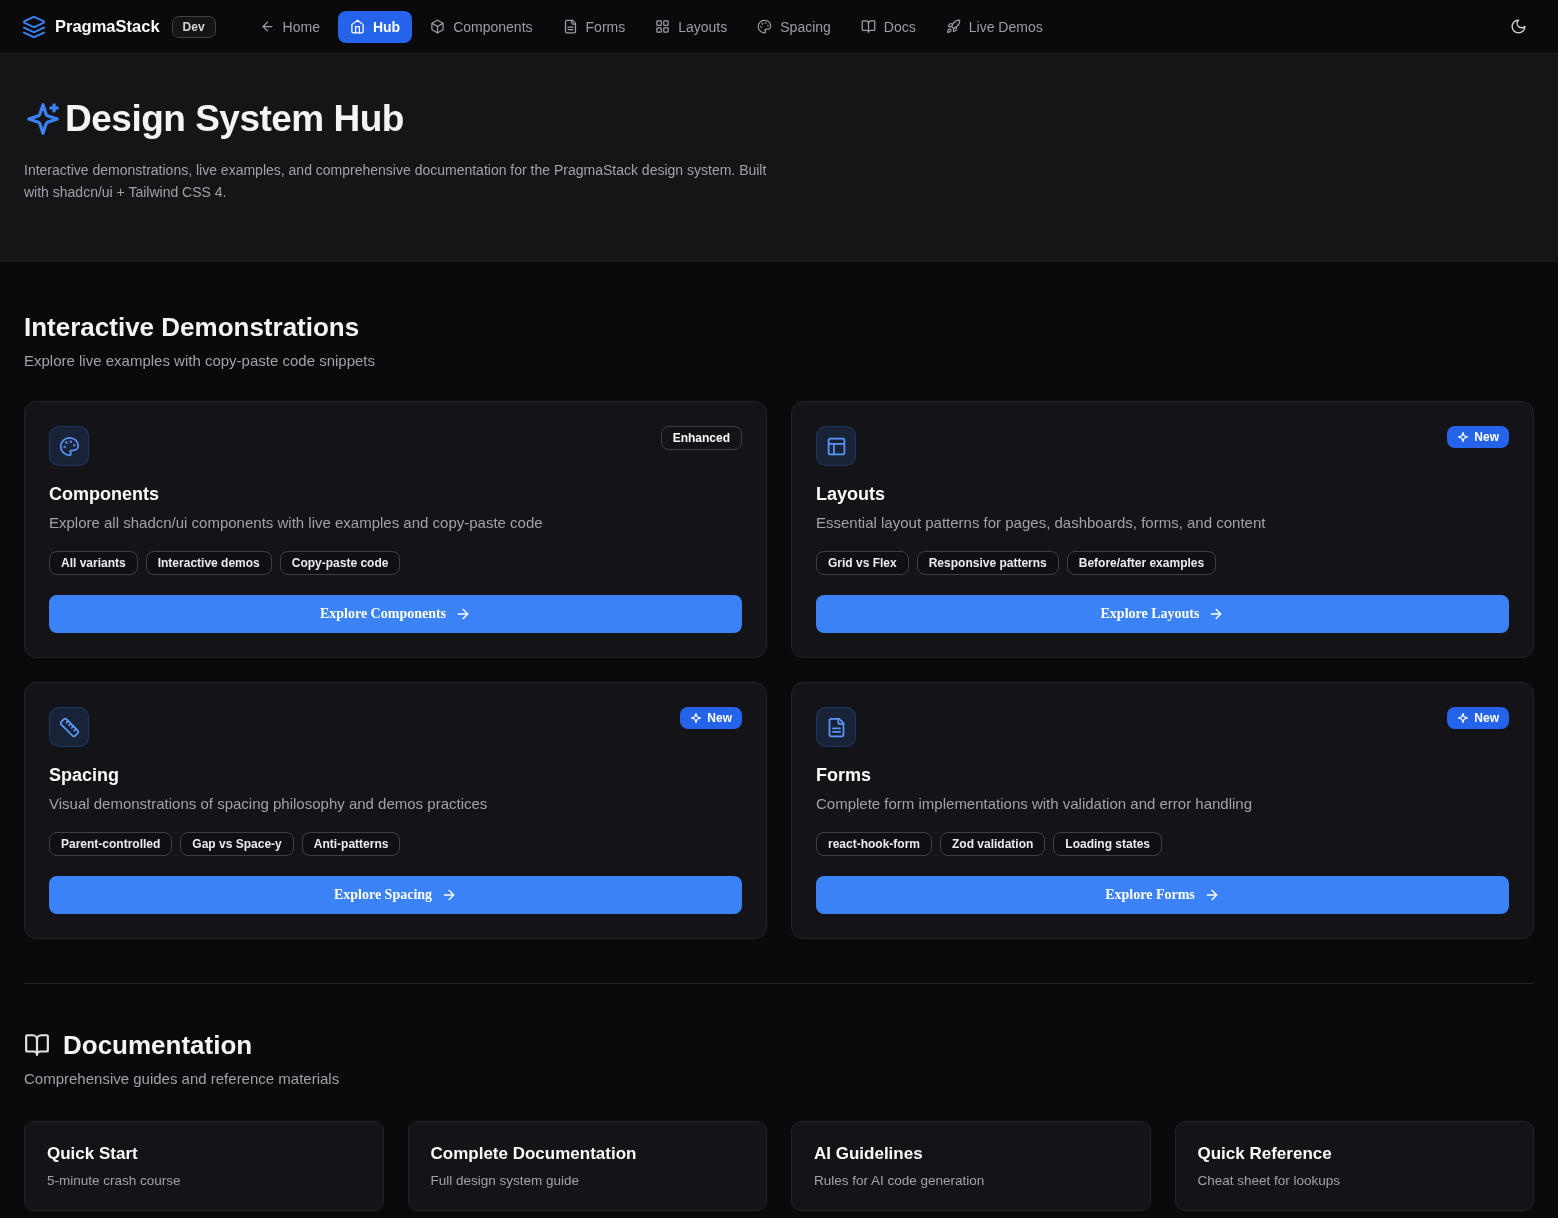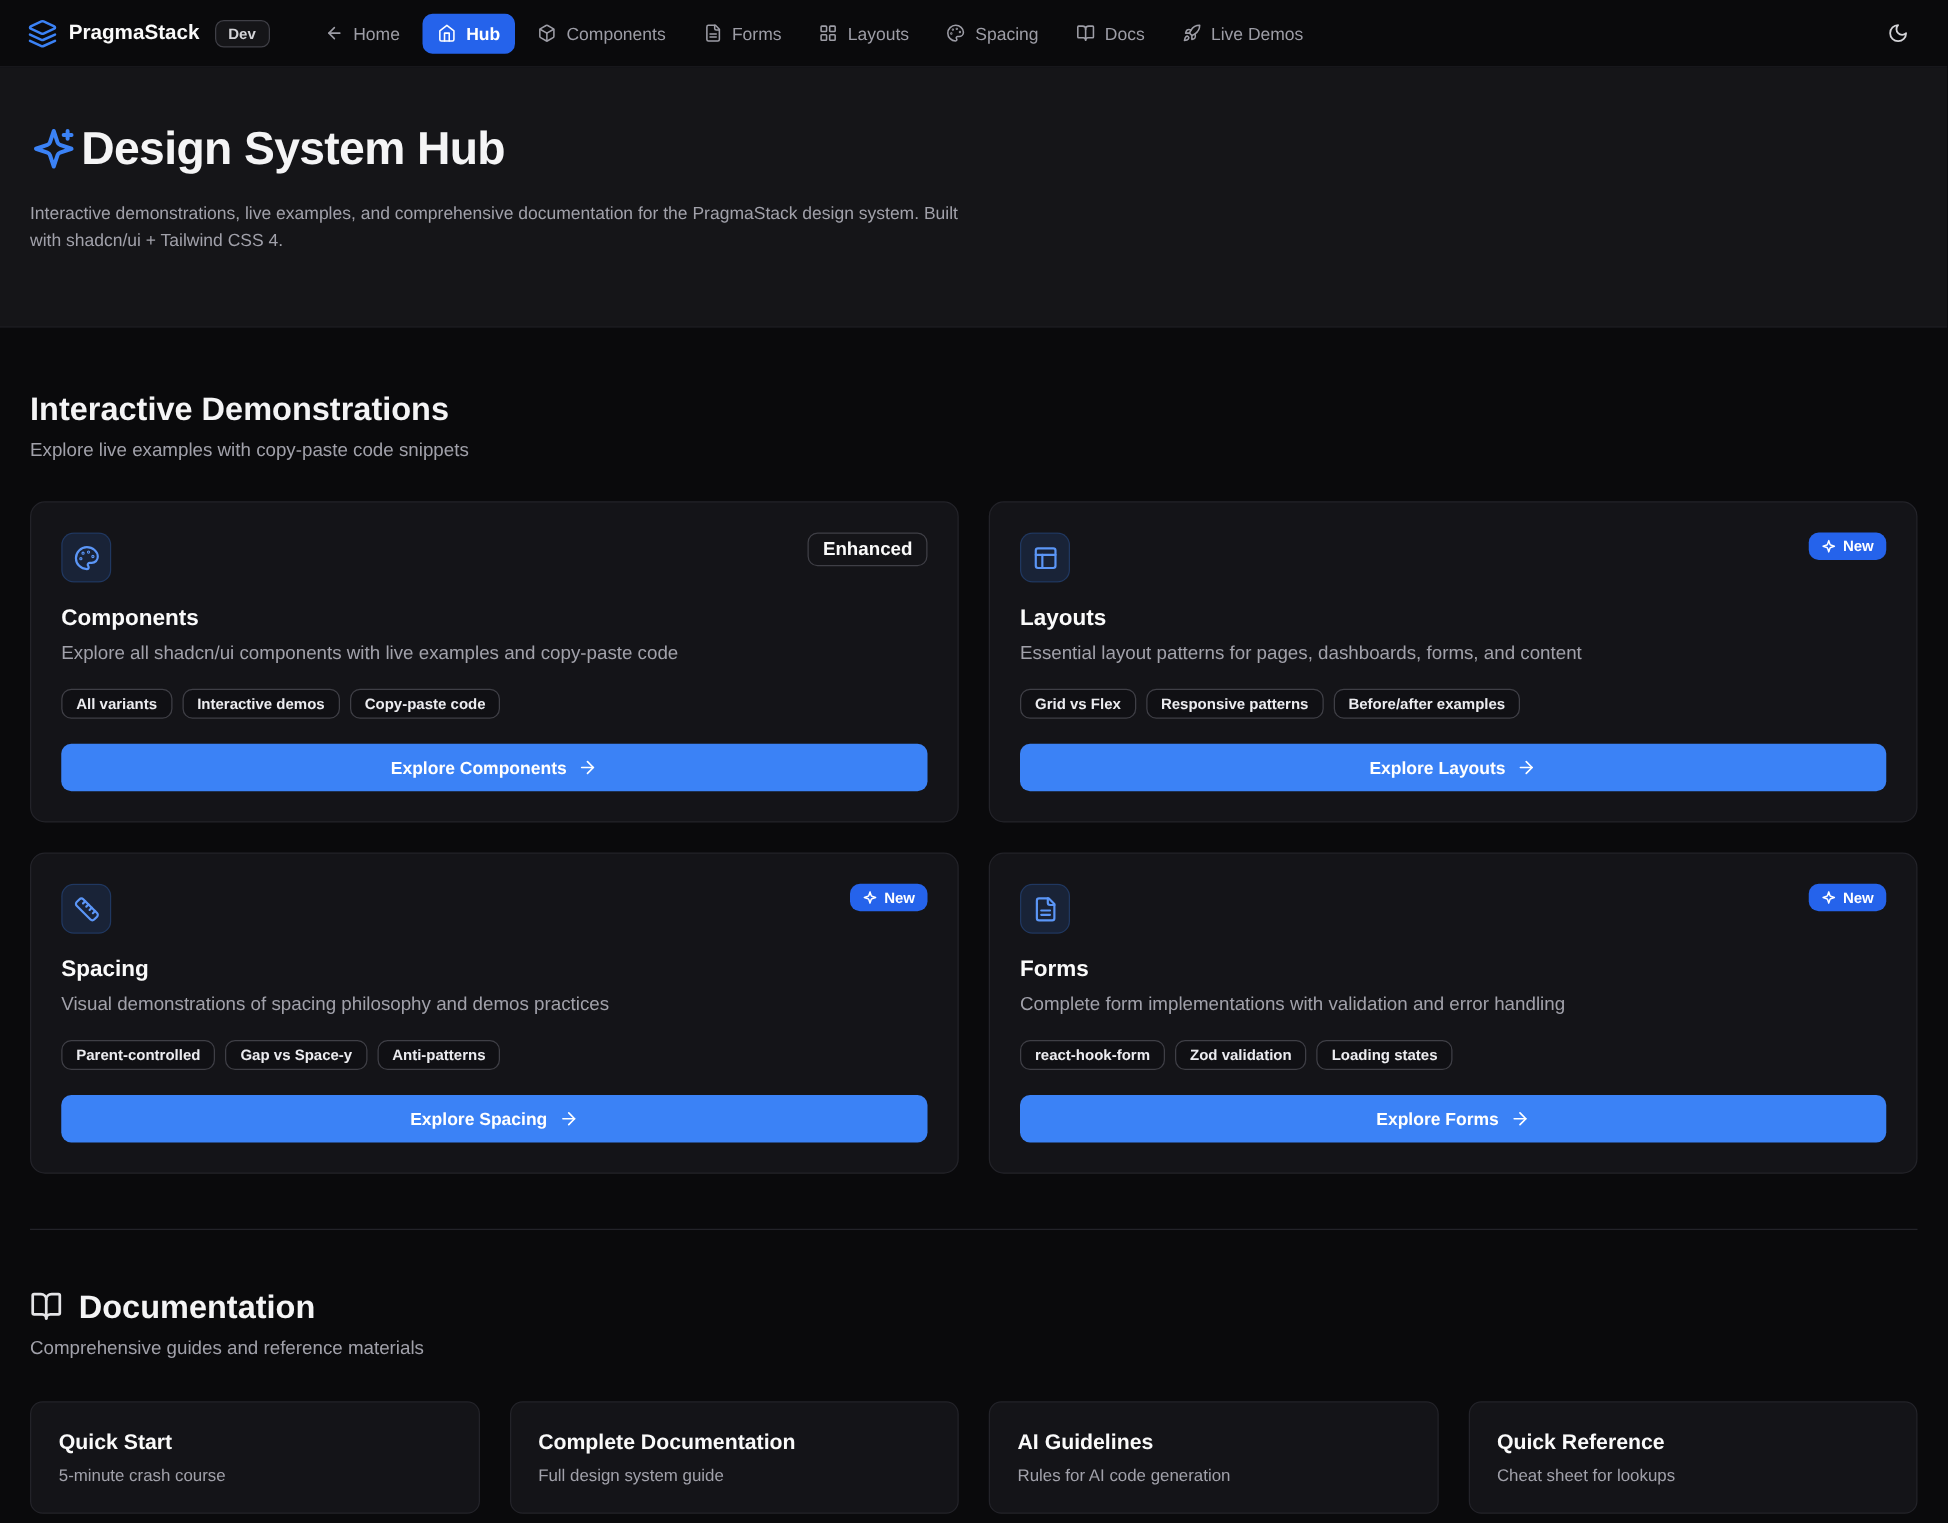--- a/index.html
+++ b/index.html
@@ -65,39 +65,39 @@
     display:flex; flex-direction:column;
   }
   .card-top { display:flex; justify-content:space-between; align-items:flex-start; }
   .card-icon {
     width:40px; height:40px; border-radius:10px;
     background:rgba(59,130,246,.14); border:1px solid rgba(59,130,246,.22);
     display:flex; align-items:center; justify-content:center; color:#5b96f7;
   }
   .badge-outline {
     border:1px solid #3f3f46; border-radius:8px; padding:4px 11px;
-    font-size:15px; font-weight:700; color:#fafafa;
+    font-size:12px; font-weight:700; color:#fafafa;
   }
   .badge-new {
     display:flex; align-items:center; gap:5px;
     background:#2563eb; color:#ffffff; border-radius:8px;
     padding:4px 10px; font-size:12px; font-weight:700;
   }
   .card-title { margin-top:18px; font-size:18px; font-weight:700; color:#fafafa; }
   .card-desc { margin-top:7px; font-size:15px; color:#a1a1aa; line-height:1.45; }
   .tags { margin-top:17px; display:flex; gap:8px; flex-wrap:wrap; }
   .tag {
     border:1px solid #3f3f46; background:#101014;
     border-radius:8px; padding:4px 11px;
     font-size:12px; font-weight:700; color:#ececf0; white-space:nowrap;
   }
   .cta {
     margin-top:20px; width:100%; height:38px;
     background:#3b82f6; border:none; border-radius:8px;
-    color:#ffffff; font-size:14px; font-weight:600; font-family:Liberation Sans, sans-serif;
+    color:#ffffff; font-size:14px; font-weight:600; font-family:Liberation Serif, serif;
     display:flex; align-items:center; justify-content:center; gap:9px;
     cursor:pointer;
   }
 
   .divider { margin:44px 0 0; border:0; border-top:1px solid #232329; }
 
   
   .docs { padding:46px 24px 0; }
   .docs-grid { margin-top:34px; display:grid; grid-template-columns:repeat(4,1fr); gap:24px; }
   .doc-card {

